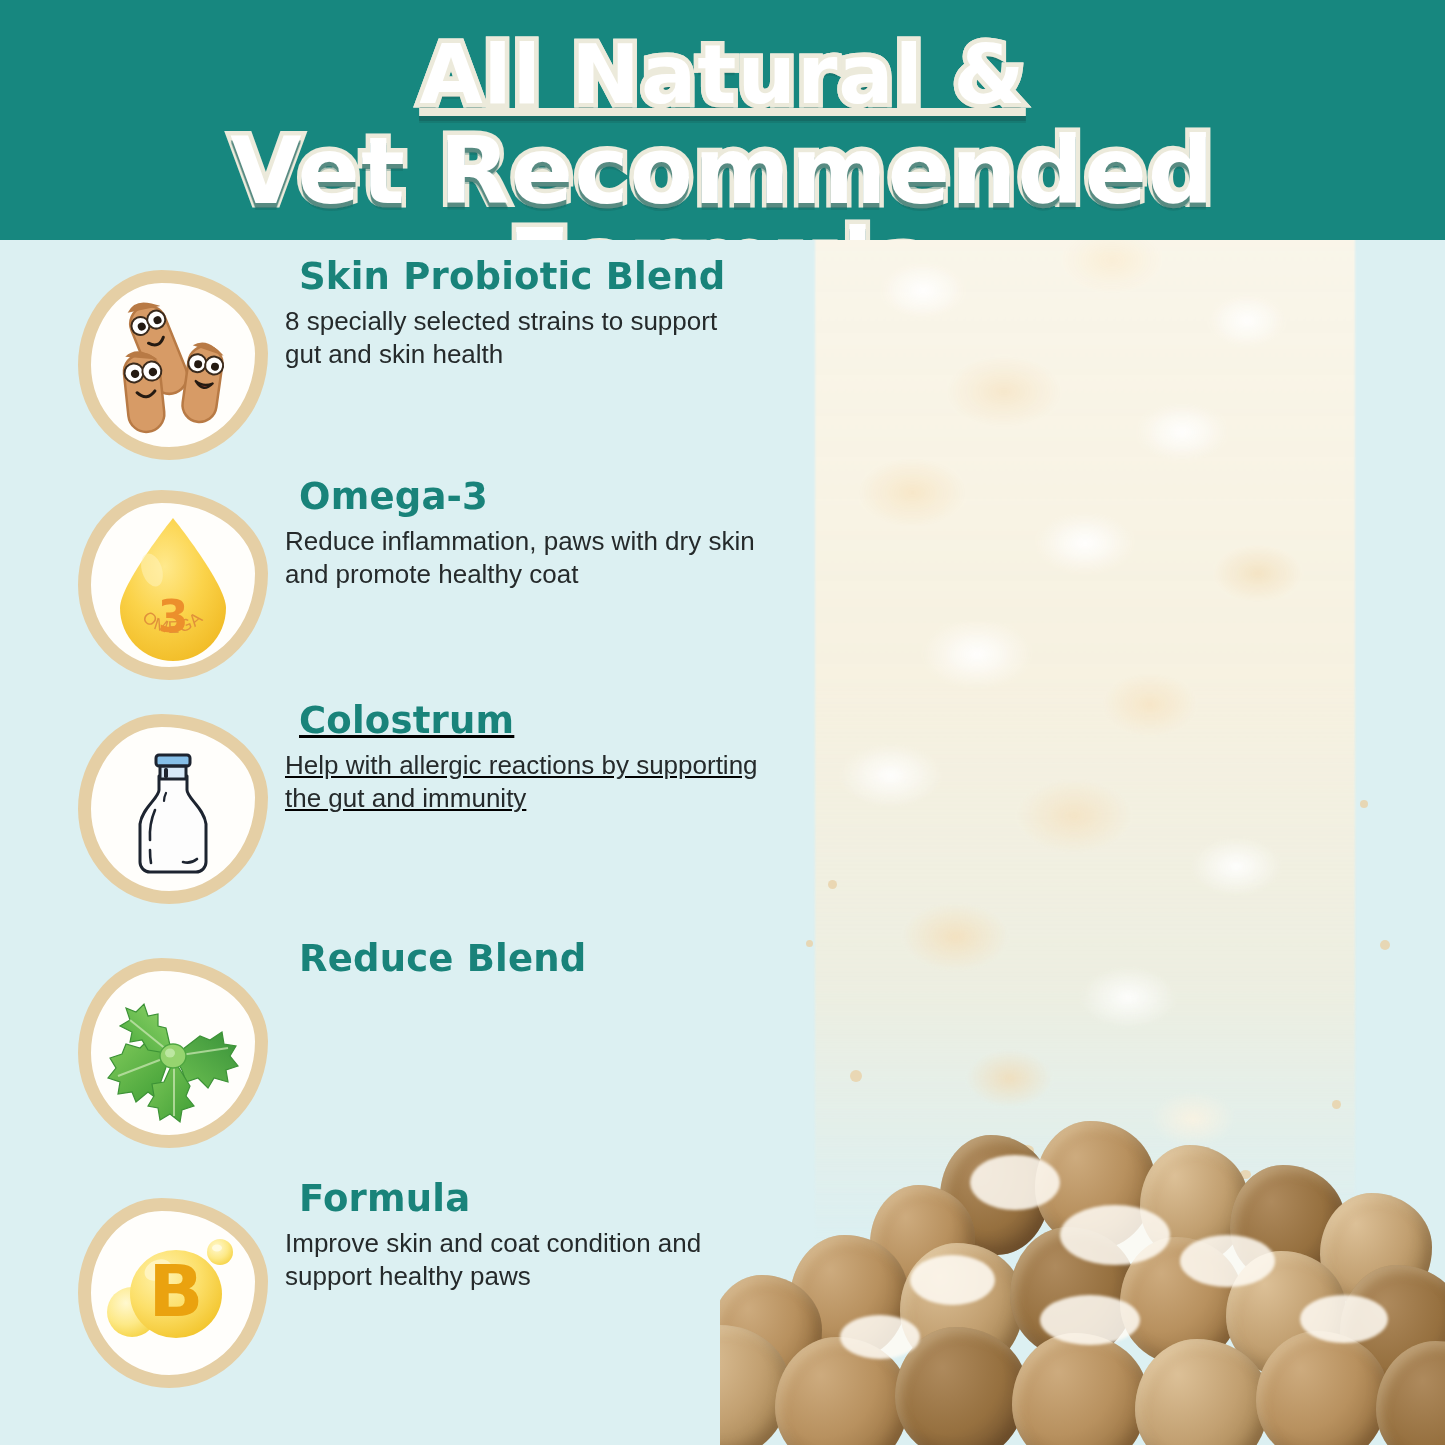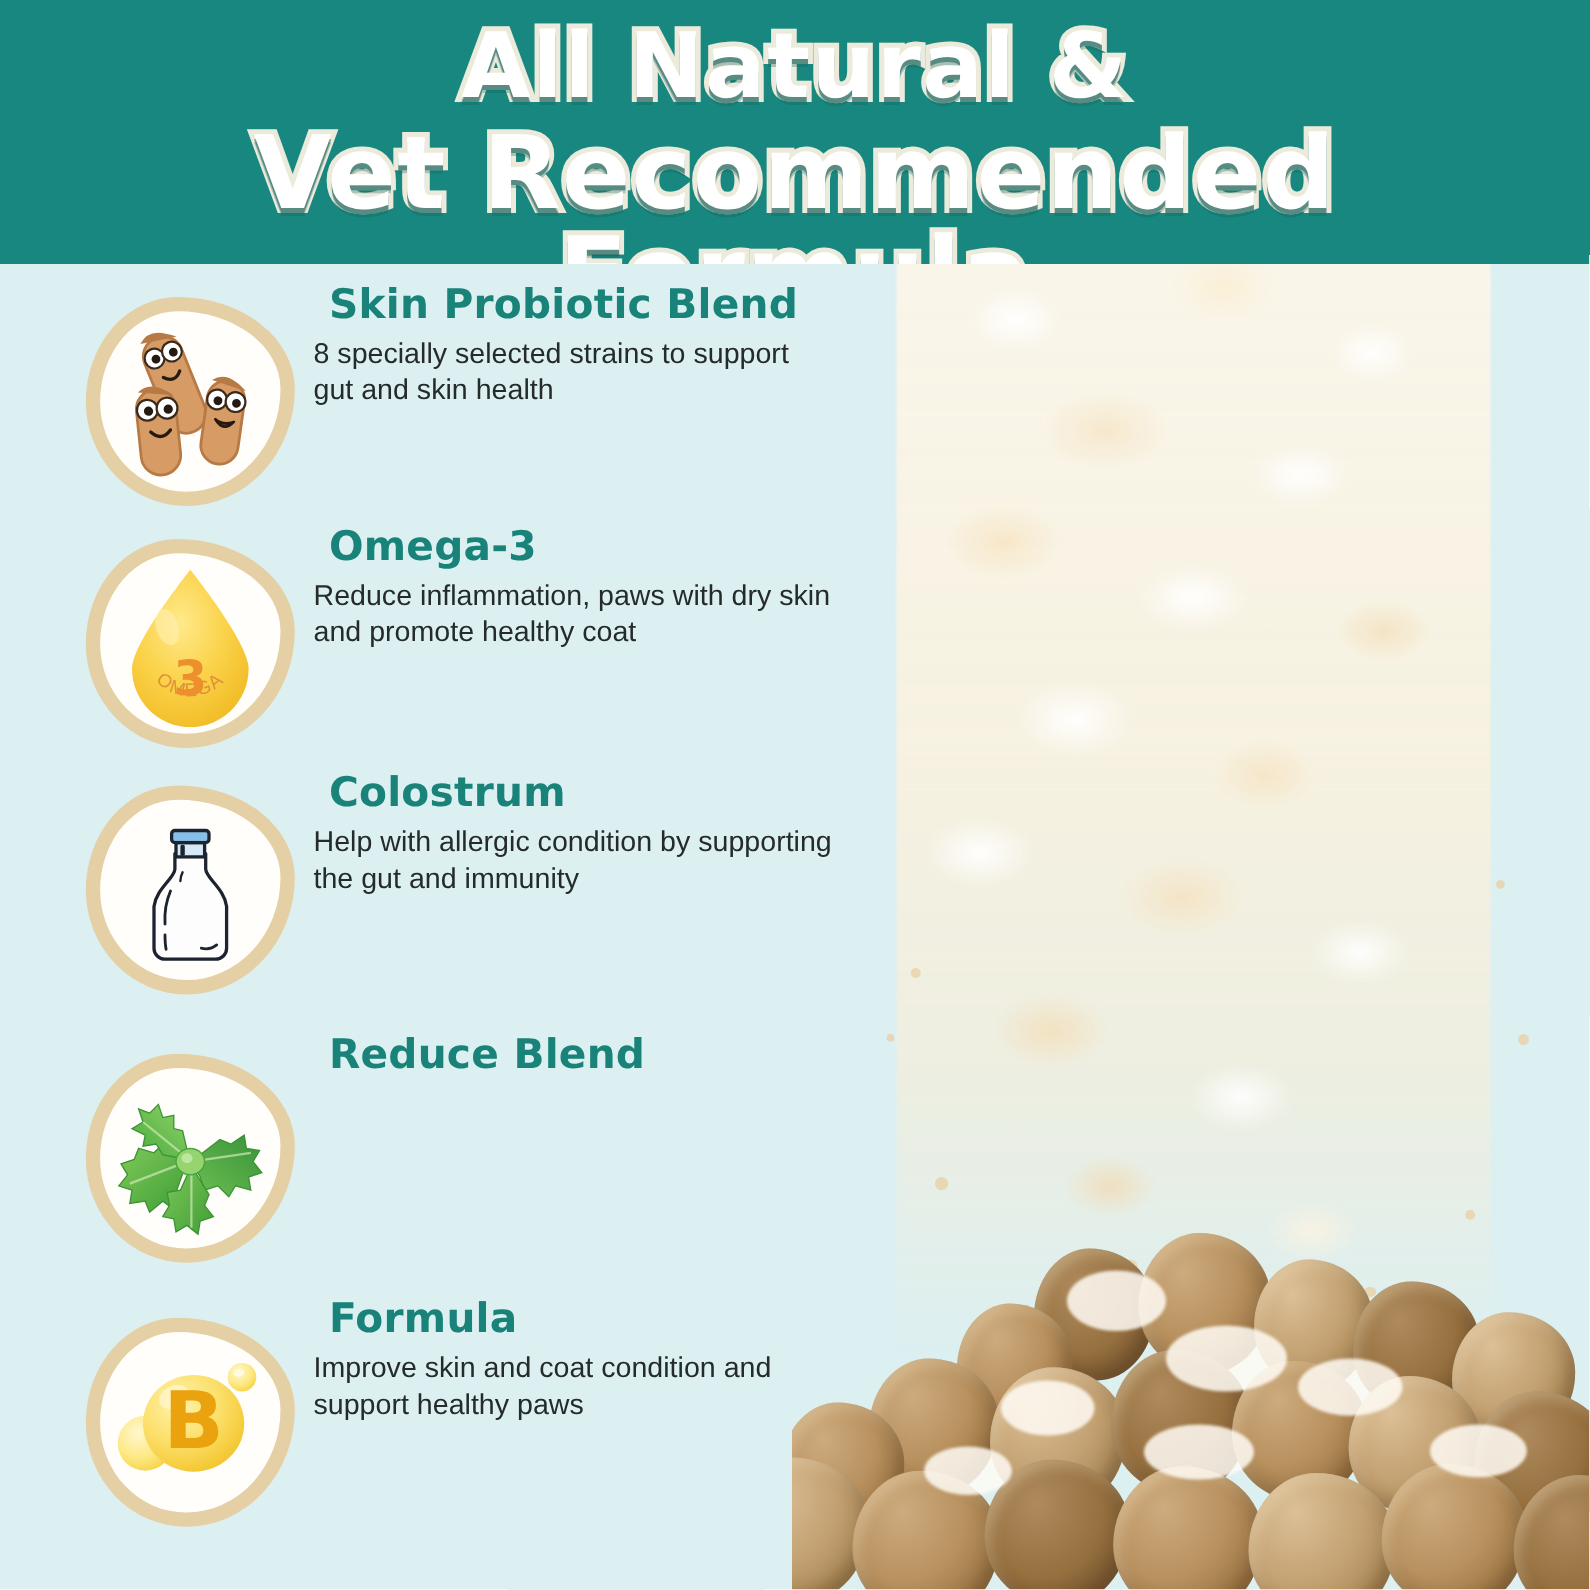--- a/index.html
+++ b/index.html
@@ -38,21 +38,22 @@
     letter-spacing: 1px;
     line-height: 1.0;
     -webkit-text-stroke: 9px #eceadb;
     paint-order: stroke fill;
     text-shadow:
        0 5px 0 rgba(20,95,90,0.55),
        0 7px 0 rgba(20,95,90,0.30);
   }
   .banner-line-1 {
     font-size: 82px;
-    margin-top: 20px;
+    margin-top: 34px;
+    text-decoration: underline;
   }
   .banner-line-2 {
     font-size: 92px;
     margin-top: 10px;
   }
 
   
   .photo {
     position: absolute;
     left: 720px;
@@ -190,21 +191,21 @@
   .f2 { top: 462px; }
   .f3 { top: 700px; }
   .f4 { top: 940px; }
   .f0 .badge { top: 12px; }
   .f1 .badge { top: 12px; }
   .f2 .badge { top: 12px; }
   .f3 .badge { top: 18px; }
   .f4 .badge { top: 18px; }
   .f0 .ftext { top: 0px; }
   .f1 .ftext { top: 0px; }
-  .f2 .ftext { top: 0px; }
+  .f2 .ftext { top: 0px; text-decoration: underline; }
   .f3 .ftext { top: 0px; }
   .f4 .ftext { top: 0px; }
 
   
   .icon-svg { display: block; width: 100%; height: 100%; }
 </style>
 </head>
 <body>
 
 <div class="poster">
@@ -355,21 +356,21 @@
 
             <path d="M59 78 q-6 14 -5 30" stroke="#1d2430" stroke-width="2.6" fill="none" stroke-linecap="round"></path>
             <path d="M54 118 q0 8 1 13" stroke="#1d2430" stroke-width="2.6" fill="none" stroke-linecap="round"></path>
             <path d="M87 130 q8 2 14 -3" stroke="#1d2430" stroke-width="2.6" fill="none" stroke-linecap="round"></path>
             <path d="M70 61 q-2 4 -2 8" stroke="#1d2430" stroke-width="2.2" fill="none" stroke-linecap="round"></path>
           </svg>
         </div>
       </div>
       <div class="ftext">
         <div class="ftitle">Colostrum</div>
-        <div class="fbody">Help with allergic condition by supporting the gut and immunity</div>
+        <div class="fbody">Help with allergic reactions by supporting the gut and immunity</div>
       </div>
     </div>
 
     <div class="feature f3">
       <div class="badge">
         <div class="badge-blob"></div>
         <div class="badge-art">
           <svg class="icon-svg" viewBox="0 0 154 154">
             <defs>
               <linearGradient id="leafa" x1="0" y1="0" x2="1" y2="1">

